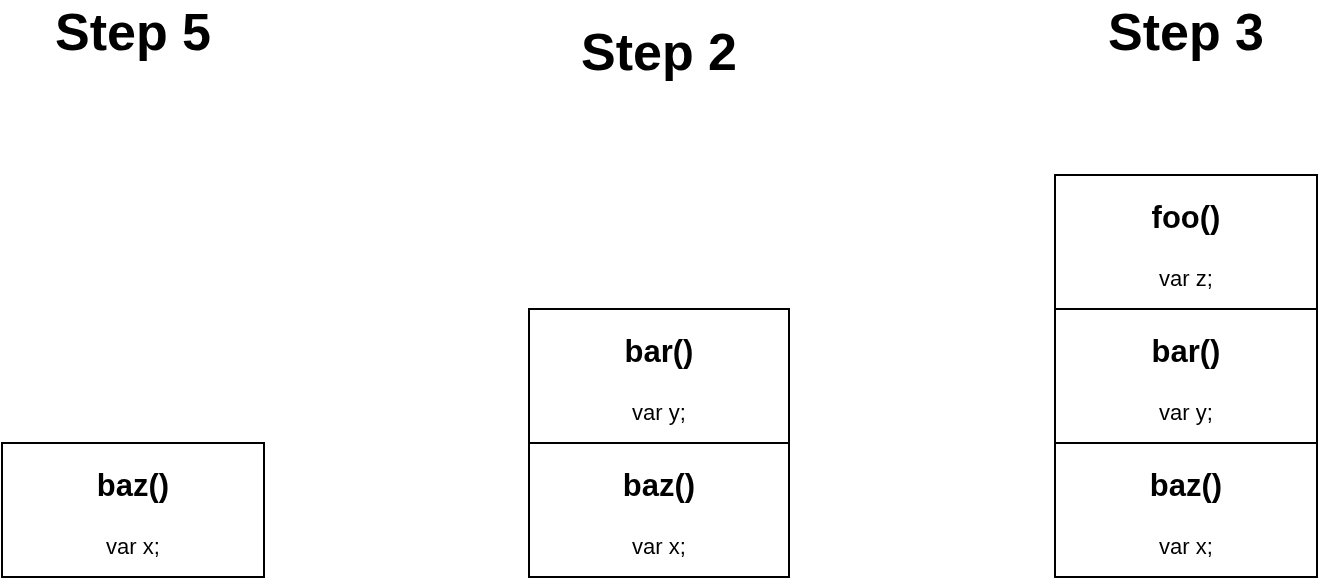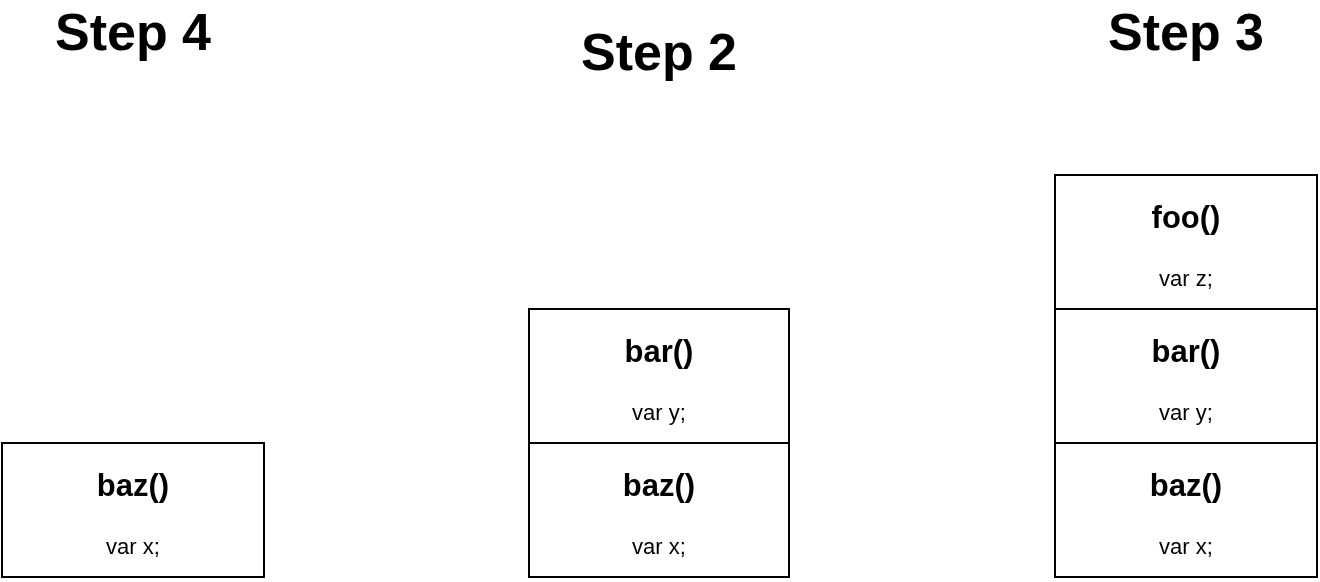--- a/index.html
+++ b/index.html
@@ -63,21 +63,21 @@
     font-weight: normal;
     white-space: nowrap;
   }
 </style>
 </head>
 <body>
 
 <div class="canvas">
 
   <section class="col col-1">
-    <h2 class="step-heading">Step 4</h2>
+    <h2 class="step-heading">Step 5</h2>
     <div class="stack">
       <div class="frame">
         <div class="fn">baz()</div>
         <div class="vr">var x;</div>
       </div>
     </div>
   </section>
 
   <section class="col col-2">
     <h2 class="step-heading">Step 2</h2>

